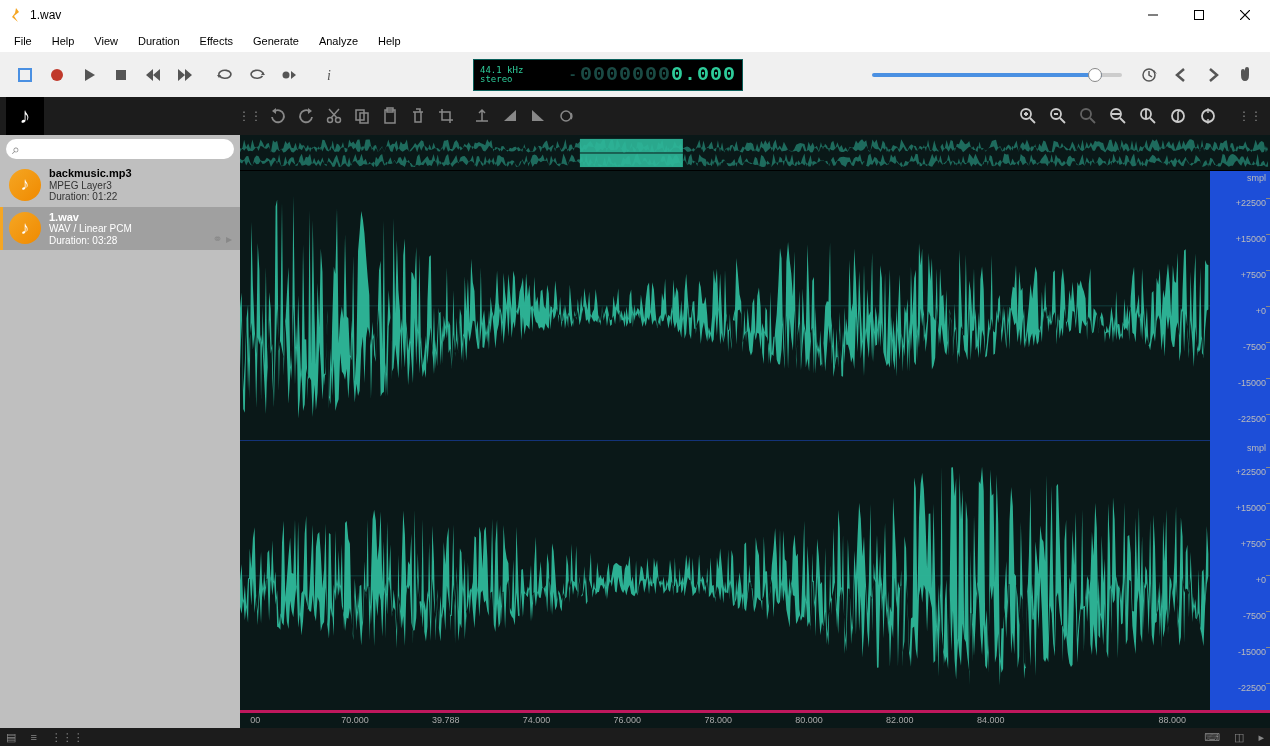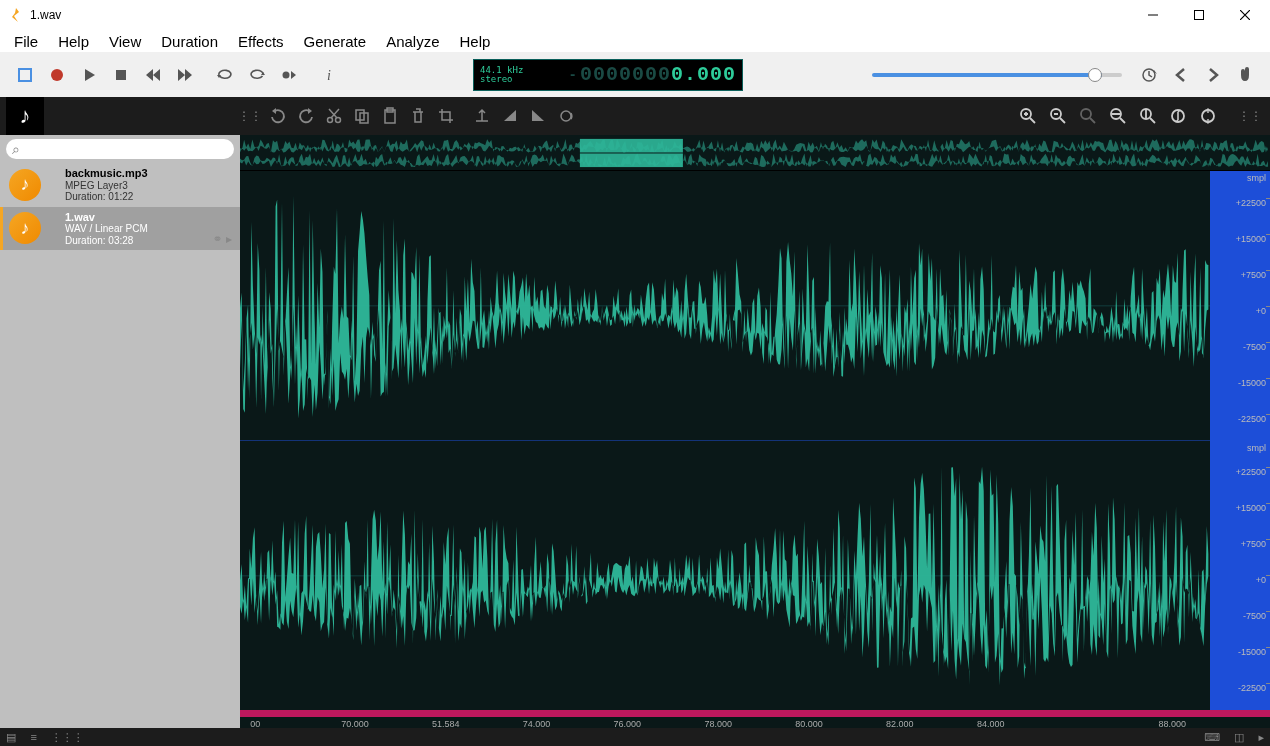--- a/index.html
+++ b/index.html
@@ -2,21 +2,21 @@
 <html><head>
 <meta charset="utf-8">
 <style>
 * { margin: 0; padding: 0; box-sizing: border-box; }
 body { font-family: "Segoe UI", Tahoma, sans-serif; font-size: 12px; background: #fff; overflow: hidden; width: 1270px; height: 746px; }
 .titlebar { height: 30px; display: flex; align-items: center; padding: 0 2px; background: #fff; }
 .titlebar .app-icon { width: 16px; height: 16px; margin: 0 6px; }
 .titlebar .title { flex: 1; font-size: 12px; color: #000; }
 .titlebar .win-btn { width: 46px; height: 30px; display: flex; align-items: center; justify-content: center; color: #000; }
 .menubar { height: 22px; display: flex; align-items: center; padding: 0 4px; background: #fff; }
-.menubar .menu-item { padding: 3px 10px; font-size: 15px; color: #000; cursor: default; }
+.menubar .menu-item { padding: 3px 10px; font-size: 11px; color: #000; cursor: default; }
 .toolbar { height: 45px; background: #f0f0f0; display: flex; align-items: center; padding: 0 10px; gap: 2px; }
 .tbtn { width: 30px; height: 30px; display: flex; align-items: center; justify-content: center; color: #555; border-radius: 3px; }
 .tbtn svg { width: 18px; height: 18px; }
 .time-display { margin-left: auto; margin-right: auto; background: #000; border: 1px solid #0a5f5a; width: 270px; height: 32px; display: flex; align-items: center; position: relative; }
 .time-display .meta { height: 100%; padding: 2px 6px; display: flex; flex-direction: column; justify-content: center; font-size: 9px; line-height: 1; color: #2ecc9a; font-family: monospace; }
 .time-display .digits { flex: 1; display: flex; align-items: center; justify-content: flex-end; padding-right: 6px; font-family: "Courier New", monospace; font-size: 20px; font-weight: bold; color: #2ecc9a; letter-spacing: 1px; }
 .time-display .digits .dim { color: #1a4a44; }
 .time-display .digits .neg { color: #1a4a44; margin-right:2px; font-size:14px; }
 .vol-area { width: 250px; display: flex; align-items: center; }
 .vol-track { flex: 1; height: 4px; background: linear-gradient(to right, #4a90e2 0%, #4a90e2 92%, #ccc 92%, #ccc 100%); border-radius: 2px; position: relative; }
@@ -28,34 +28,34 @@
 .dark-toolbar .spacer-left { width: 192px; }
 .dark-toolbar .dtbtn { width: 28px; height: 28px; display: flex; align-items: center; justify-content: center; color: #888; }
 .dark-toolbar .dtbtn svg { width: 18px; height: 18px; }
 .dark-toolbar .dt-right { margin-left: auto; display: flex; gap: 2px; }
 .main { display: flex; height: calc(746px - 30px - 22px - 45px - 38px - 18px); }
 .sidebar { width: 240px; background: #bfbfbf; display: flex; flex-direction: column; }
 .sidebar-header { height: 22px; background: #d0d0d0; display: flex; align-items: center; justify-content: center; font-family: monospace; font-size: 12px; border-bottom: 1px solid #aaa; }
 .search-box { margin: 4px 6px; height: 20px; background: #fff; border-radius: 10px; display: flex; align-items: center; padding: 0 6px; color:#888; font-size:14px; }
 .file-item { display: flex; padding: 4px 6px; gap: 8px; align-items: center; position: relative; border-left: 3px solid transparent; }
 .file-item .ficon { width: 32px; height: 32px; border-radius: 50%; background: linear-gradient(135deg, #f5a623, #f08a00); display: flex; align-items: center; justify-content: center; color: #fff; font-size: 18px; }
-.file-item .ftext { display: flex; flex-direction: column; line-height: 1.15; font-size: 11px; margin-left: 16px; }
+.file-item .ftext { display: flex; flex-direction: column; line-height: 1.15; font-size: 11px; }
 .file-item .fname { font-weight: bold; color:#000; }
 .file-item .fmeta { color: #333; font-size: 10px; }
 .file-item.selected { background: #a0a0a0; border-left-color: #f5a623; }
 .file-item.selected .fname, .file-item.selected .fmeta { color:#fff; }
 .file-item .link-ind { position:absolute; right:8px; bottom:4px; color:#888; font-size:12px; }
 .waveform-area { flex: 1; background: #1d4ed8; position: relative; overflow: hidden; }
 .overview { height: 36px; background: #0a1818; border-bottom: 1px solid #000; position: relative; }
 .channels { height: calc(100% - 36px - 18px); position: relative; }
 .channel { height: 50%; position: relative; }
 .ruler-right { position: absolute; right: 0; top: 0; width: 60px; height: 100%; font-size: 9px; color: #bbb; font-family: sans-serif; pointer-events:none; }
 .ruler-right .tick { position: absolute; right: 4px; }
 .ruler-right .tickline { position:absolute; right:0; width:4px; border-top:1px solid #888; }
-.timeline-bottom { height: 18px; background: #0a1818; border-top: 7px solid #be185d; position: relative; font-size: 9px; color: #aaa; font-family: sans-serif; }
+.timeline-bottom { height: 18px; background: #0a1818; border-top: 3px solid #be185d; position: relative; font-size: 9px; color: #aaa; font-family: sans-serif; }
 .timeline-bottom .ttick { position: absolute; top: 2px; }
 .bottombar { height: 18px; background: #1c1c1c; display: flex; align-items: center; padding: 0 6px; gap: 14px; }
 .bottombar .bbtn { color: #888; font-size: 11px; display:flex; align-items:center; }
 .wave-svg { position: absolute; top: 0; left: 0; width: calc(100% - 60px); height: 100%; }
 .overview-svg { position: absolute; top: 0; left: 0; width: 100%; height: 100%; }
 .flex-spacer { flex: 1; }
 </style>
 </head>
 <body>
 
@@ -396,21 +396,21 @@
             <div class="tick" style="top: 76.6667%;">-15000</div>
             <div class="tickline" style="top: 76.6667%;"></div>
             <div class="tick" style="top: 90%;">-22500</div>
             <div class="tickline" style="top: 90%;"></div>
           </div>
       </div>
     </div>
     <div class="timeline-bottom" id="timeline-bottom">
         <div class="ttick" style="left: 1%;">00</div>
         <div class="ttick" style="left: 9.81818%;">70.000</div>
-        <div class="ttick" style="left: 18.6364%;">51.584</div>
+        <div class="ttick" style="left: 18.6364%;">39.788</div>
         <div class="ttick" style="left: 27.4545%;">74.000</div>
         <div class="ttick" style="left: 36.2727%;">76.000</div>
         <div class="ttick" style="left: 45.0909%;">78.000</div>
         <div class="ttick" style="left: 53.9091%;">80.000</div>
         <div class="ttick" style="left: 62.7273%;">82.000</div>
         <div class="ttick" style="left: 71.5455%;">84.000</div>
         <div class="ttick" style="left: 80.3636%; margin-top: 20px;">86.000</div>
         <div class="ttick" style="left: 89.1818%;">88.000</div>
       </div>
   </div>

